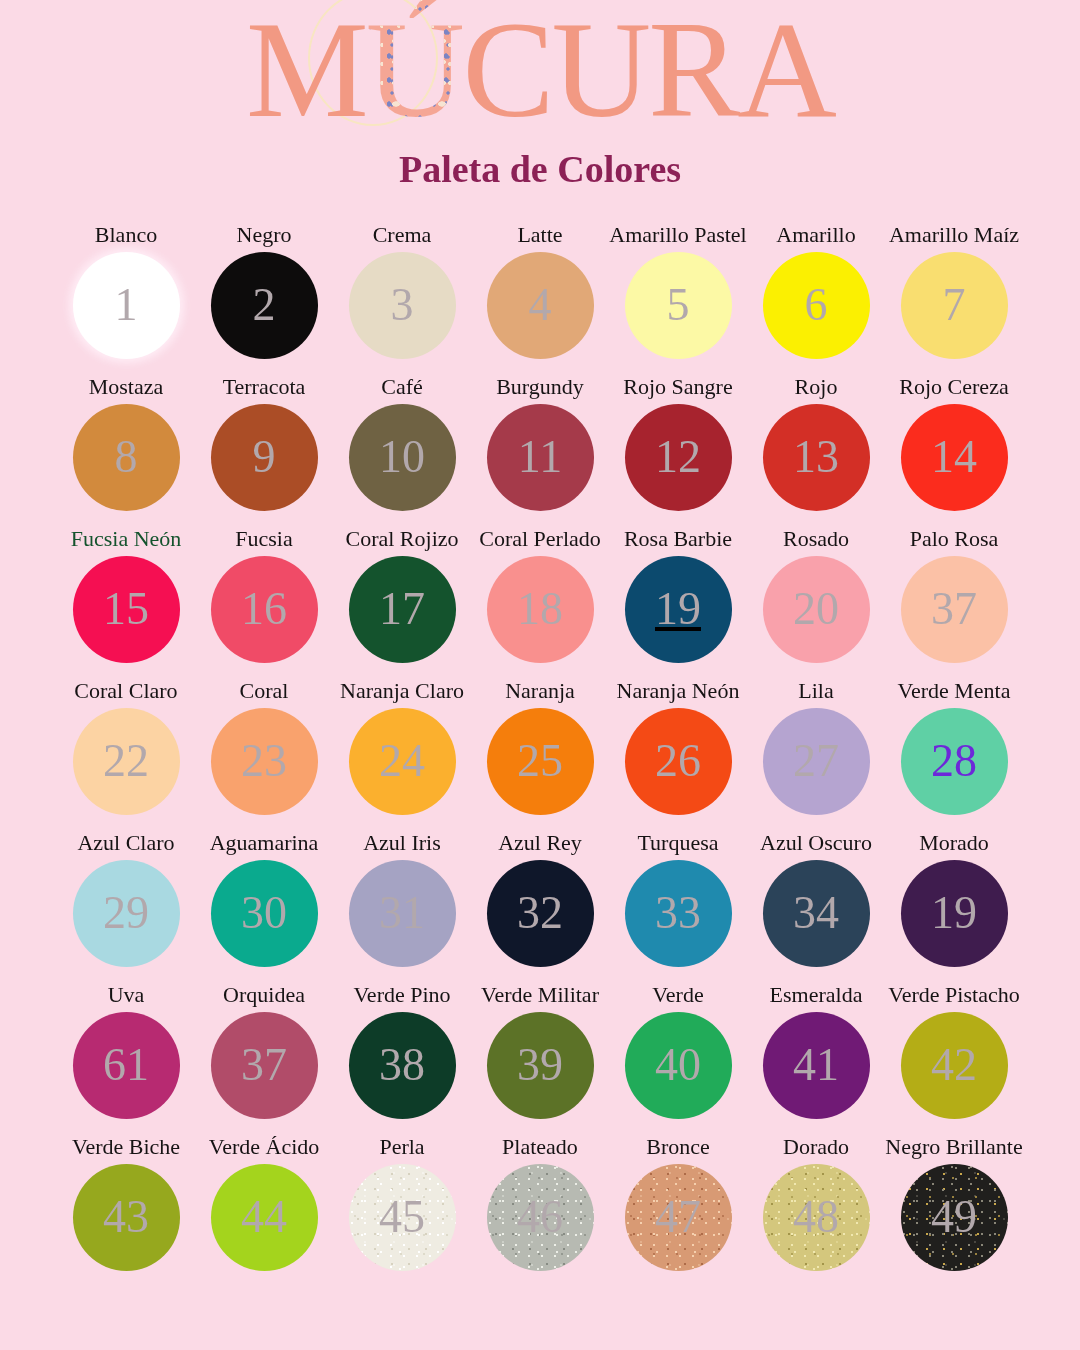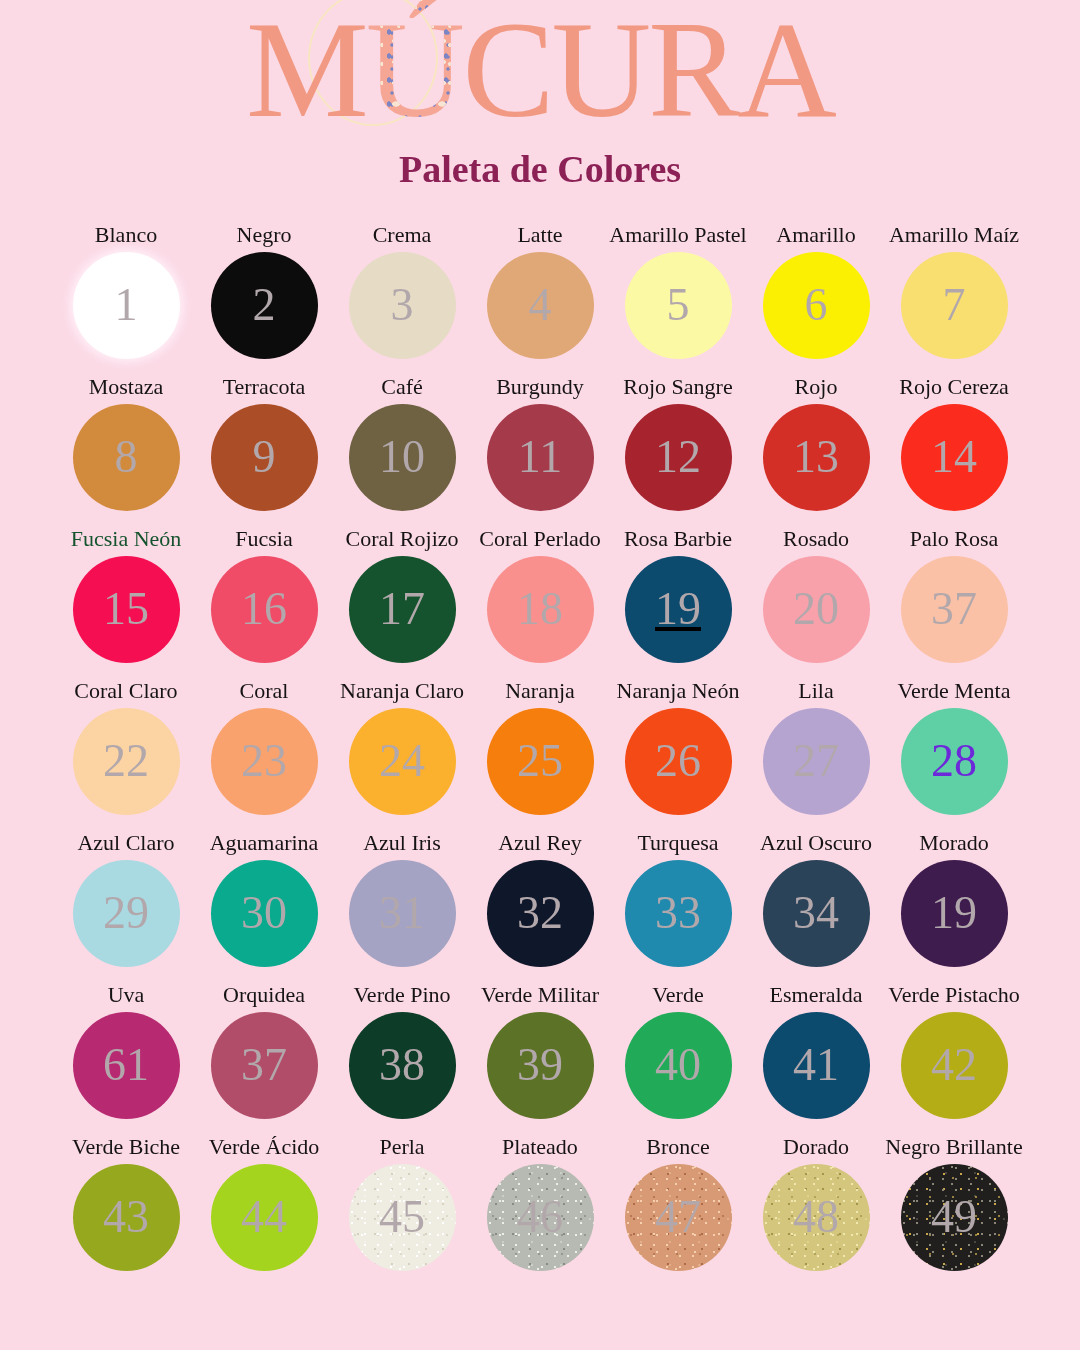--- a/index.html
+++ b/index.html
@@ -361,21 +361,21 @@
 
   <div class="cell">
     <div class="label" style="color: rgb(22, 19, 20);">Verde</div>
     <div class="circle" style="background-color: rgb(33, 171, 89);">
       <span class="num" style="color: rgb(178, 168, 172);">40</span>
     </div>
   </div>
 
   <div class="cell">
     <div class="label" style="color: rgb(22, 19, 20);">Esmeralda</div>
-    <div class="circle" style="background-color: #0c4a6e;">
+    <div class="circle" style="background-color: #701a75;">
       <span class="num" style="color: rgb(178, 168, 172);">41</span>
     </div>
   </div>
 
   <div class="cell">
     <div class="label" style="color: rgb(22, 19, 20);">Verde Pistacho</div>
     <div class="circle" style="background-color: rgb(180, 173, 22);">
       <span class="num" style="color: rgb(178, 168, 172);">42</span>
     </div>
   </div>

